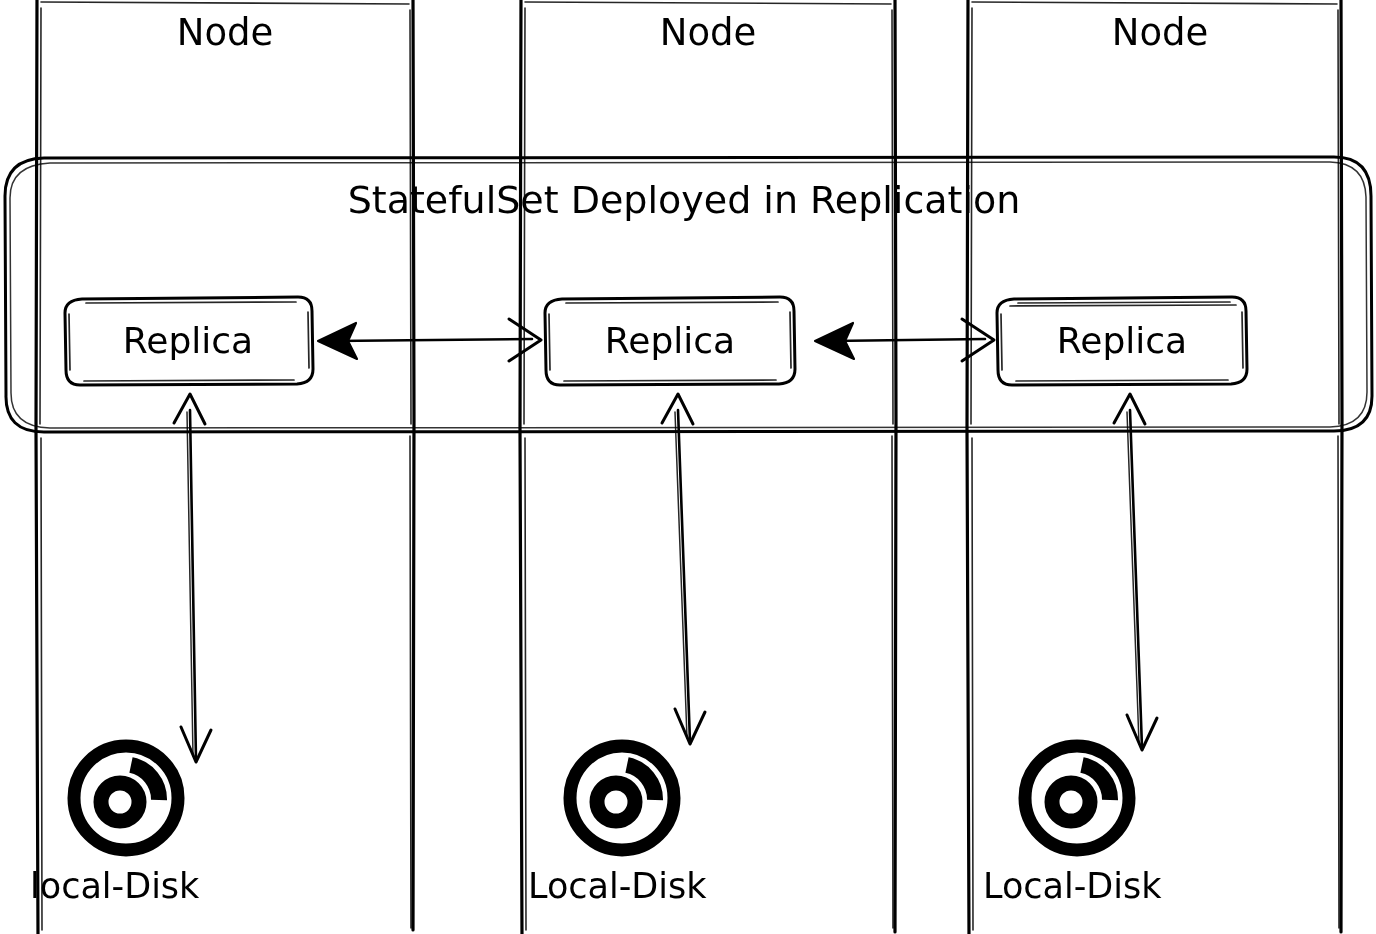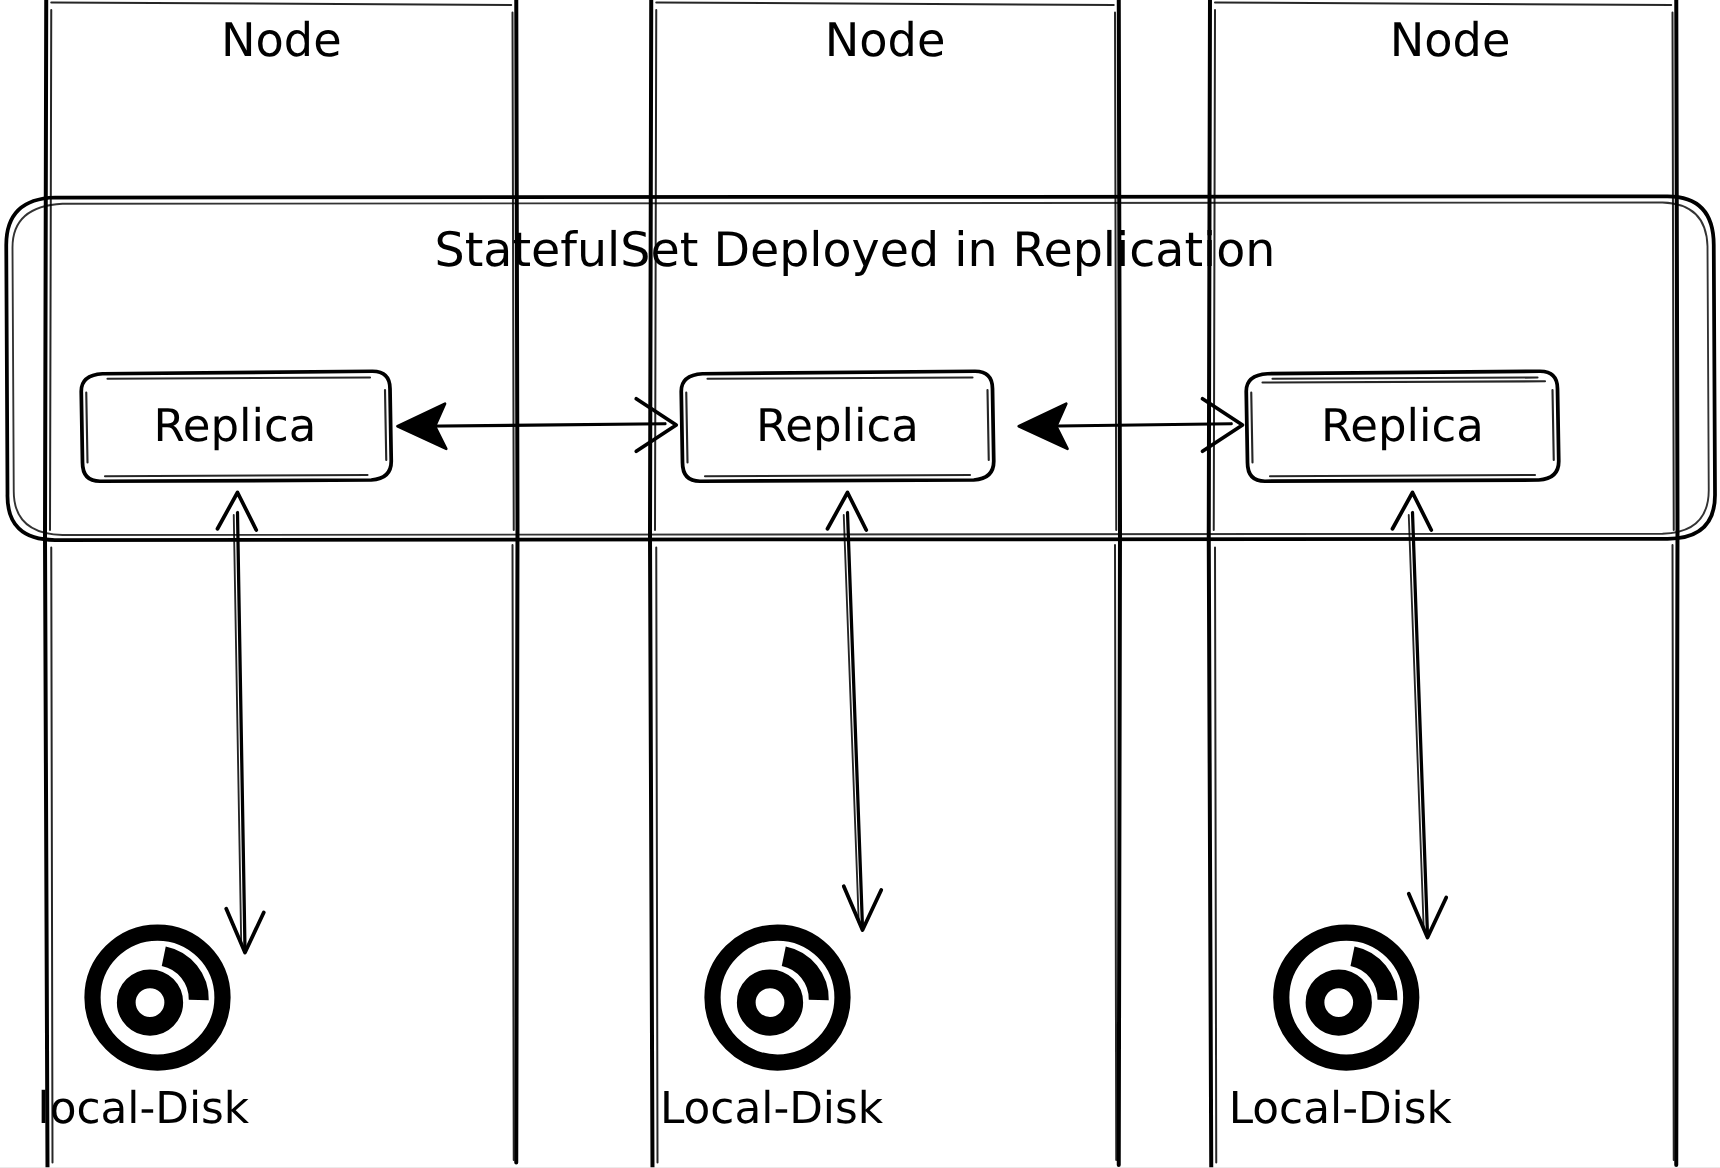--- a/index.html
+++ b/index.html
@@ -8,21 +8,21 @@
     padding: 0;
     background: #ffffff;
   }
   body {
     font-family: "DejaVu Sans", sans-serif;
   }
   #canvas-wrap {
     position: relative;
     width: 1376px;
     height: 934px;
-    background: #a3a3a3;
+    background: #fdba74;
     overflow: hidden;
   }
   svg#diagram {
     display: block;
     width: 1376px;
     height: 934px;
   }
   .sketch-stroke {
     fill: none;
     stroke: #000000;

